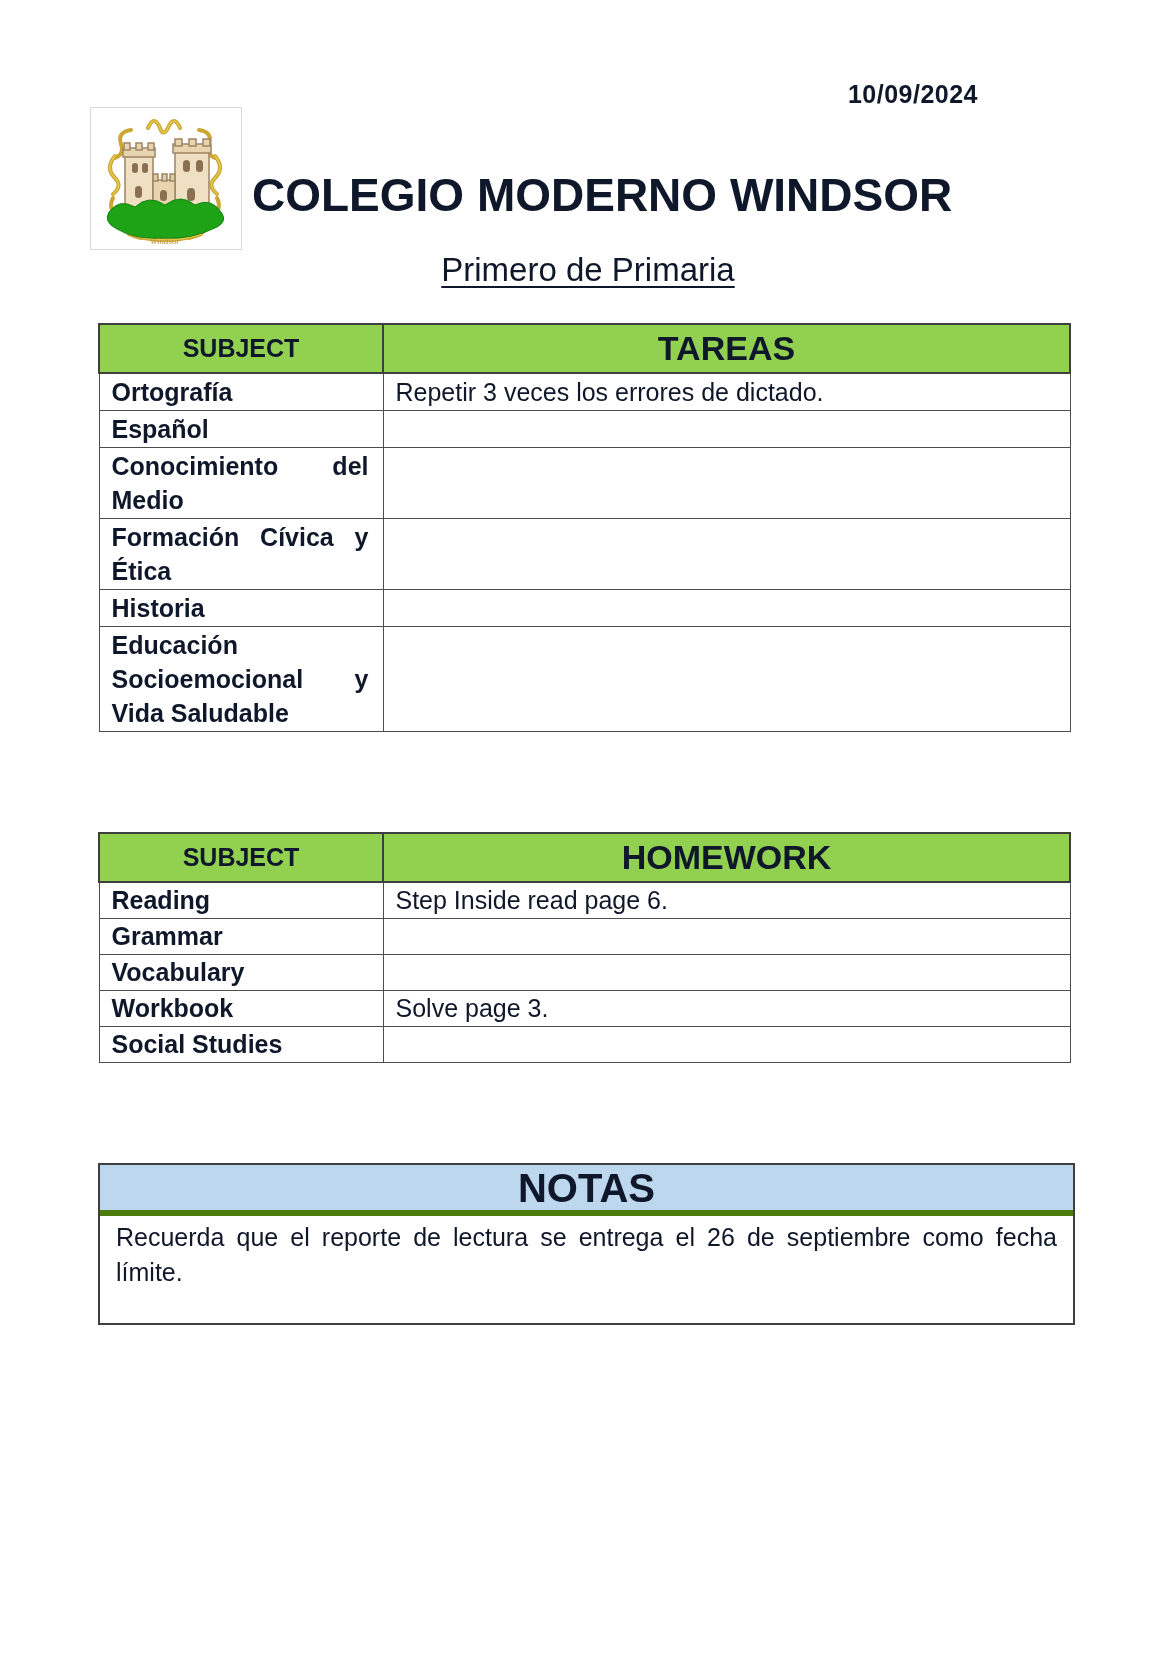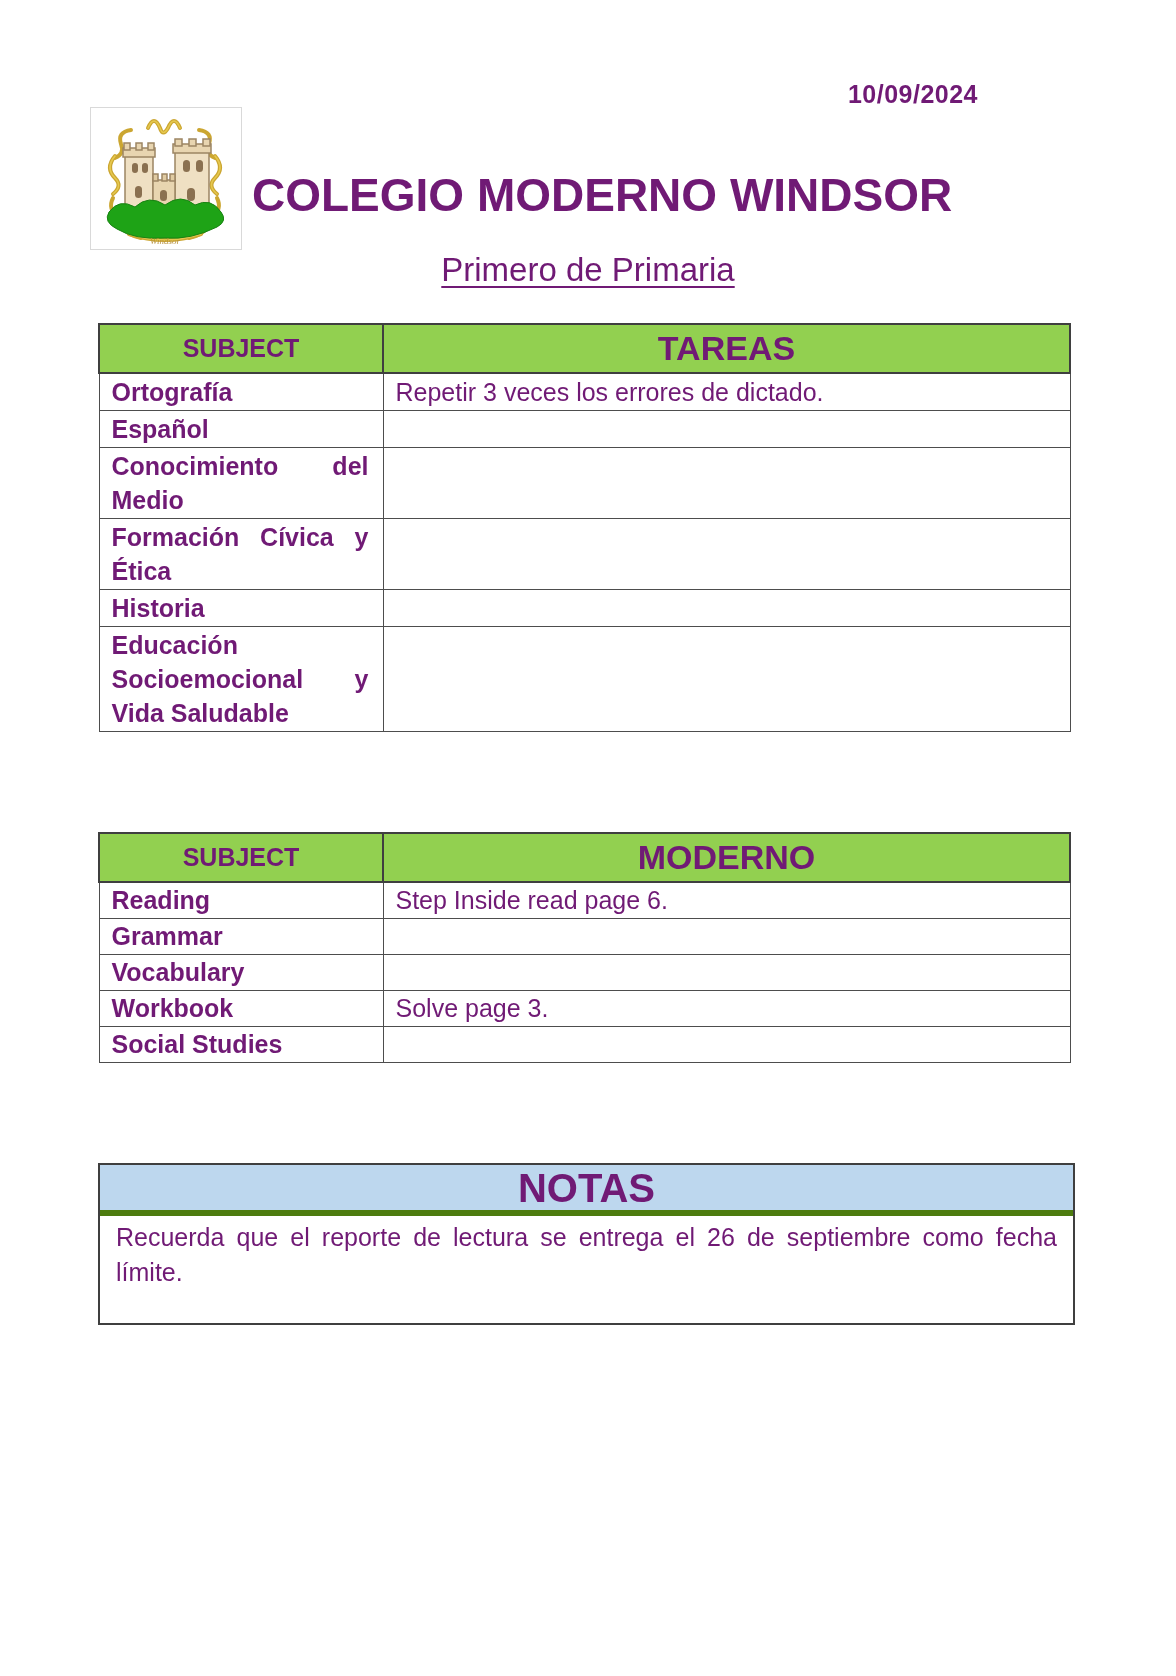--- a/index.html
+++ b/index.html
@@ -1,21 +1,21 @@
 <!DOCTYPE html>
 <html style="--header-green: #92D050; --header-blue: #BDD7EE;"><head>
 <meta charset="utf-8">
 <style>
   html,body { margin:0; padding:0; background:#fff; }
   .page {
     position:relative;
     width:1176px; height:1568px;
     background:#ffffff;
     font-family:"Liberation Sans", sans-serif;
-    color:#701a75;
+    color:#0f172a;
     overflow:hidden;
   }
   .date {
     position:absolute; top:80px; right:198px;
     font-size:25px; font-weight:bold; letter-spacing:0.5px;
   }
   .logo-box {
     position:absolute; left:90px; top:107px;
     width:150px; height:141px;
     border:1px solid #d9d9d9;
@@ -190,21 +190,21 @@
   </table>
 
   <table class="sheet" id="homework-table">
     <colgroup>
         <col class="c1">
         <col>
       </colgroup>
     <thead>
       <tr>
         <th class="small-head">SUBJECT</th>
-        <th class="big-head">MODERNO</th>
+        <th class="big-head">HOMEWORK</th>
       </tr>
     </thead>
     <tbody>
         <tr>
           <td class="col-subject">Reading</td>
           <td class="col-task">Step Inside read page 6.</td>
         </tr>
         <tr>
           <td class="col-subject">Grammar</td>
           <td class="col-task"></td>

